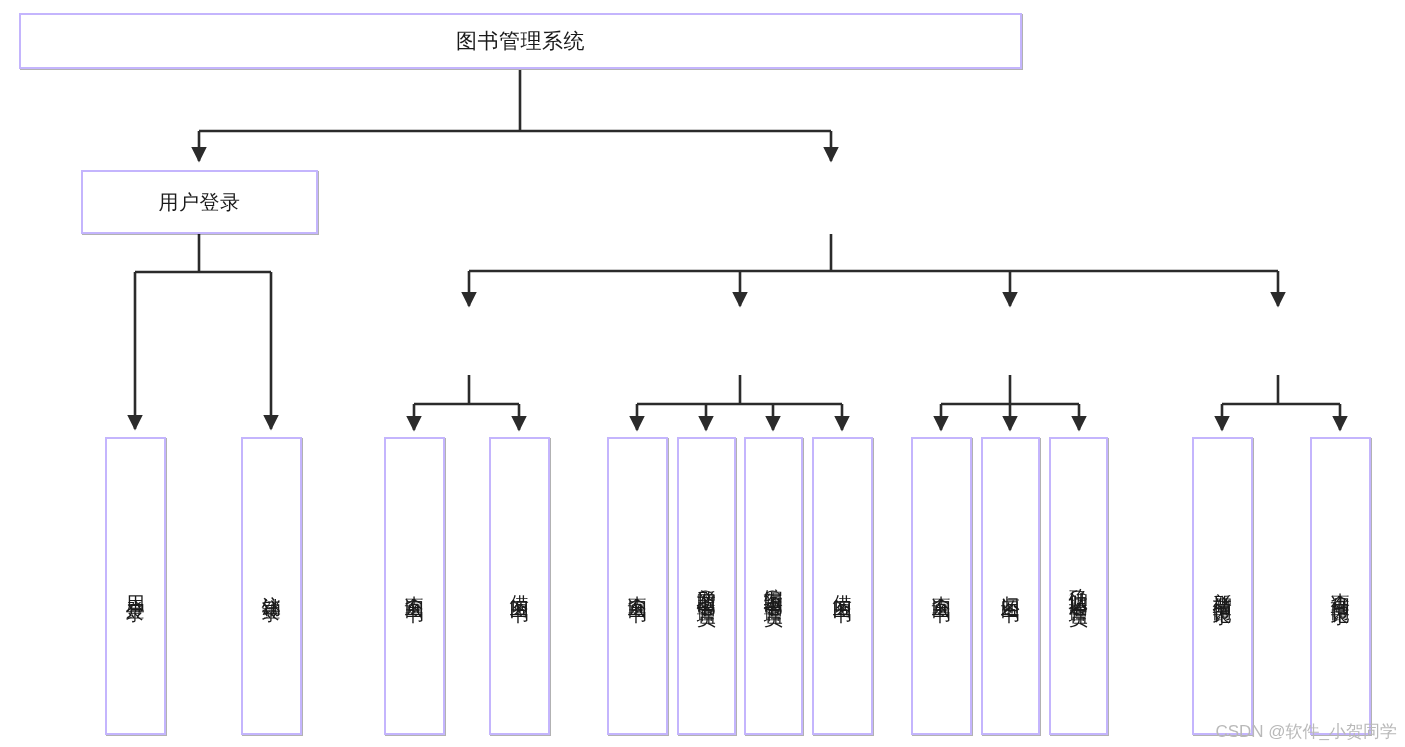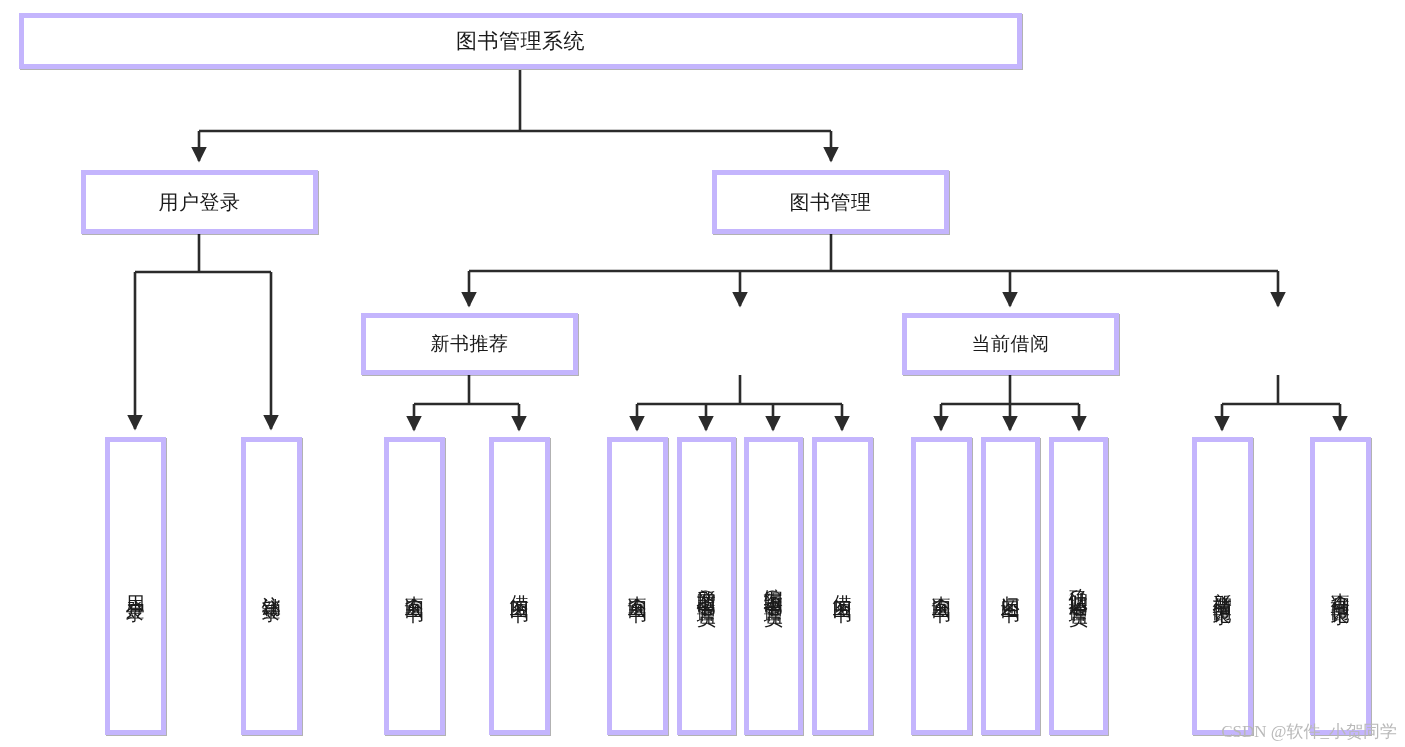--- a/index.html
+++ b/index.html
@@ -21,21 +21,21 @@
     position: absolute;
     left: 0;
     top: 0;
     width: 1405px;
     height: 747px;
   }
   .node-box {
     position: absolute;
     box-sizing: border-box;
     background: #ffffff;
-    border: 5px solid #c4b5fd;
+    border: 2px solid #c4b5fd;
     display: flex;
     align-items: center;
     justify-content: center;
     box-shadow: 1px 1px 0 rgba(0,0,0,0.30);
   }
   .node-label {
     font-family: "Liberation Sans", "DejaVu Sans", sans-serif;
     color: #1a1a1a;
     letter-spacing: 0.5px;
     text-align: center;
@@ -48,21 +48,21 @@
     writing-mode: vertical-rl;
     text-orientation: upright;
     font-size: 19px;
     line-height: 1.45;
     letter-spacing: 3px;
   }
   #watermark {
     position: absolute;
     right: 8px;
     bottom: 4px;
-    font-family: Liberation Serif, serif;
+    font-family: Liberation Sans, sans-serif;
     font-size: 17px;
     color: #b9b9b9;
     white-space: nowrap;
     user-select: none;
   }
 </style>
 </head>
 <body>
 
 <div id="stage">
@@ -117,30 +117,21 @@
     </g>
   </svg>
 
   <div class="node-box lvl0" style="left:19px; top:13px; width:1003px; height:56px;">
     <span class="node-label">图书管理系统</span>
   </div>
 
   <div class="node-box lvl1" style="left:81px; top:170px; width:237px; height:64px;">
     <span class="node-label">用户登录</span>
   </div>
-  <div class="node-box lvl1" style="left:712px; top:170px; width:237px; height:64px;">
-    <span class="node-label">图书管理</span>
-  </div>
 
-  <div class="node-box lvl2" style="left:361px; top:313px; width:217px; height:62px;">
-    <span class="node-label">新书推荐</span>
-  </div>
-  <div class="node-box lvl2" style="left:902px; top:313px; width:217px; height:62px;">
-    <span class="node-label">当前借阅</span>
-  </div>
 
   <div class="node-box leaf" style="left:105px; top:437px; width:61px; height:298px;">
     <span class="node-label">用户登录</span>
   </div>
   <div class="node-box leaf" style="left:241px; top:437px; width:61px; height:298px;">
     <span class="node-label">注销登录</span>
   </div>
 
   <div class="node-box leaf" style="left:384px; top:437px; width:61px; height:298px;">
     <span class="node-label">查询图书</span>

